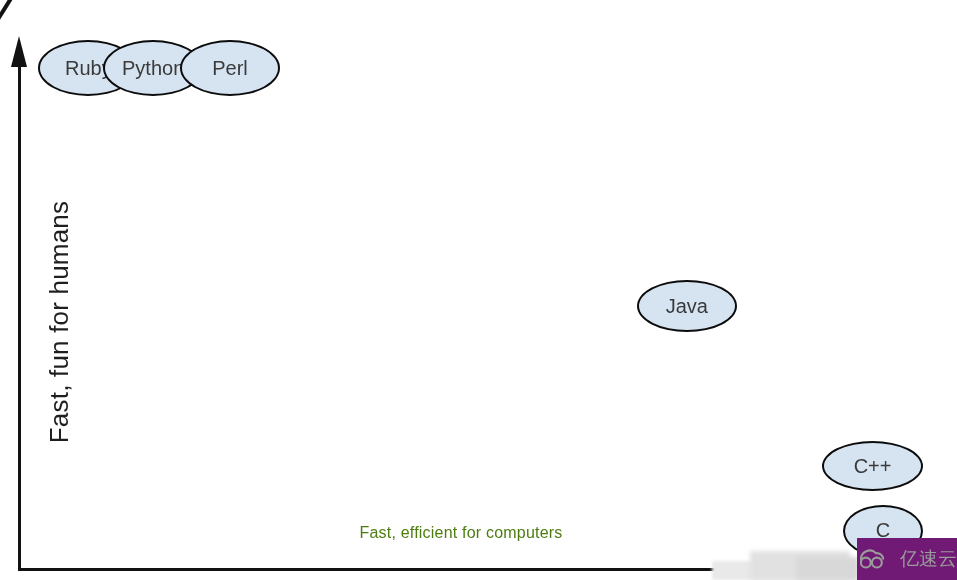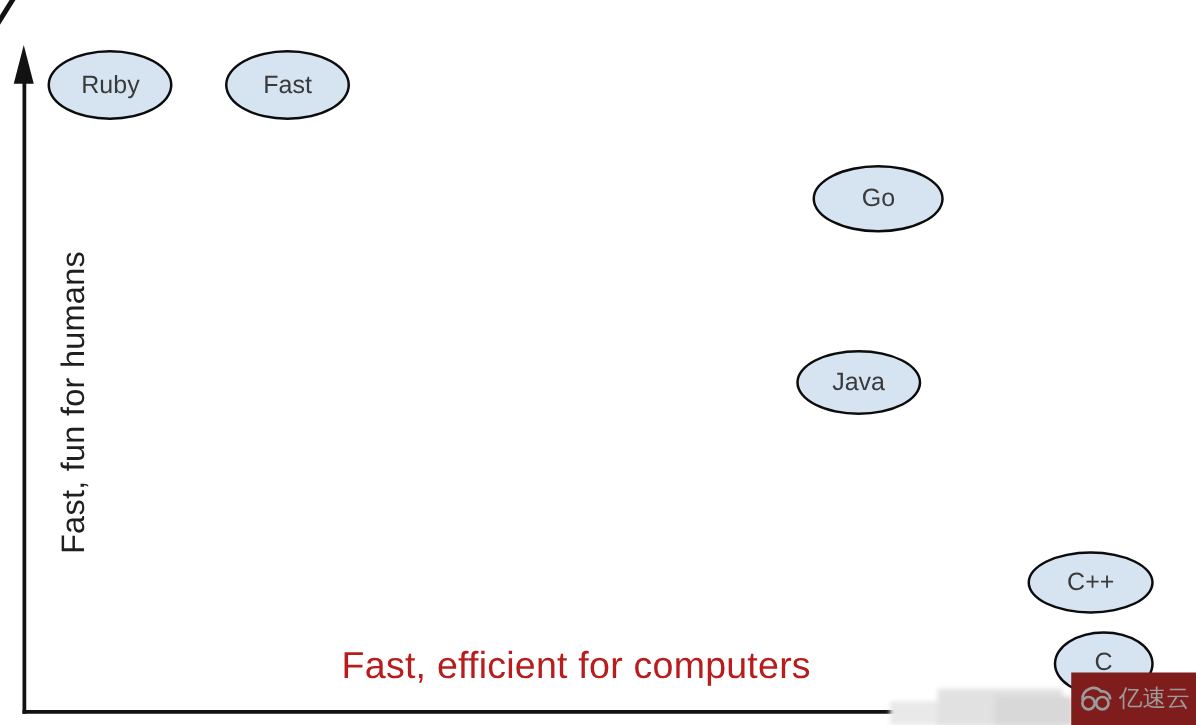--- a/index.html
+++ b/index.html
@@ -48,22 +48,22 @@
     white-space: nowrap;
     font-size: 26px;
     color: #1f1f1f;
     letter-spacing: 0.2px;
   }
   .x-label {
     position: absolute;
     left: 461px; top: 533px;
     transform: translate(-50%, -50%);
     white-space: nowrap;
-    font-size: 30px;
-    color: #b91c1c;
+    font-size: 16px;
+    color: #4d7c0f;
     letter-spacing: 0.2px;
   }
   
   .bubble {
     position: absolute;
     border: 2.5px solid #0c0c0c;
     border-radius: 50%;
     background: #d6e4f2;
     display: flex;
     align-items: center;
@@ -79,25 +79,25 @@
   
   .blur-patch { position: absolute; z-index: 3; }
   .blur-p1 { left: 712px; top: 561px; width: 151px; height: 19px; background: #e9e9e9; filter: blur(1.5px); }
   .blur-p2 { left: 750px; top: 551px; width: 100px; height: 29px; background: #e1e1e1; filter: blur(2px); }
   .blur-p3 { left: 796px; top: 557px; width: 62px; height: 23px; background: #d8d8d8; filter: blur(2px); }
   
   .watermark-card {
     position: absolute;
     left: 857px; top: 538px;
     width: 100px; height: 42px;
-    background: #7f1d1d;
+    background: #701a75;
     z-index: 4;
     display: flex;
     align-items: center;
-    justify-content: center;
+    justify-content: space-between;
     gap: 3px;
   }
   .watermark-card svg { display: block; }
   .watermark-brand {
     font-size: 19px;
     color: #9b9b9b;
     white-space: nowrap;
   }
 </style>
 </head>
@@ -109,25 +109,25 @@
   <div class="y-axis-arrowhead"></div>
   <div class="y-axis-line"></div>
   <div class="x-axis-line"></div>
 
   <div class="y-label">Fast, fun for humans</div>
   <div class="x-label">Fast, efficient for computers</div>
 
   <div class="bubble" style="width: 100px; height: 56px; left: 38.412px; top: 40.09px;">
     <span>Ruby</span>
   </div>
+  <div class="bubble" style="width: 100px; height: 56px; left: 103.134px; top: 40.09px;">
+    <span>Python</span>
+  </div>
   <div class="bubble" style="width: 100px; height: 56px; left: 180.05px; top: 40.09px;">
-    <span>Fast</span>
-  </div>
-  <div class="bubble" style="width: 105px; height: 54px; left: 650.302px; top: 132.25px;">
-    <span>Go</span>
+    <span>Perl</span>
   </div>
   <div class="bubble" style="width: 100px; height: 52px; left: 636.856px; top: 280.06px; align-items: center;">
     <span>Java</span>
   </div>
   <div class="bubble" style="width: 101px; height: 50px; left: 822.08px; top: 441.12px;">
     <span>C++</span>
   </div>
   <div class="bubble" style="width: 80px; height: 52px; left: 842.898px; top: 504.78px;">
     <span>C</span>
   </div>

